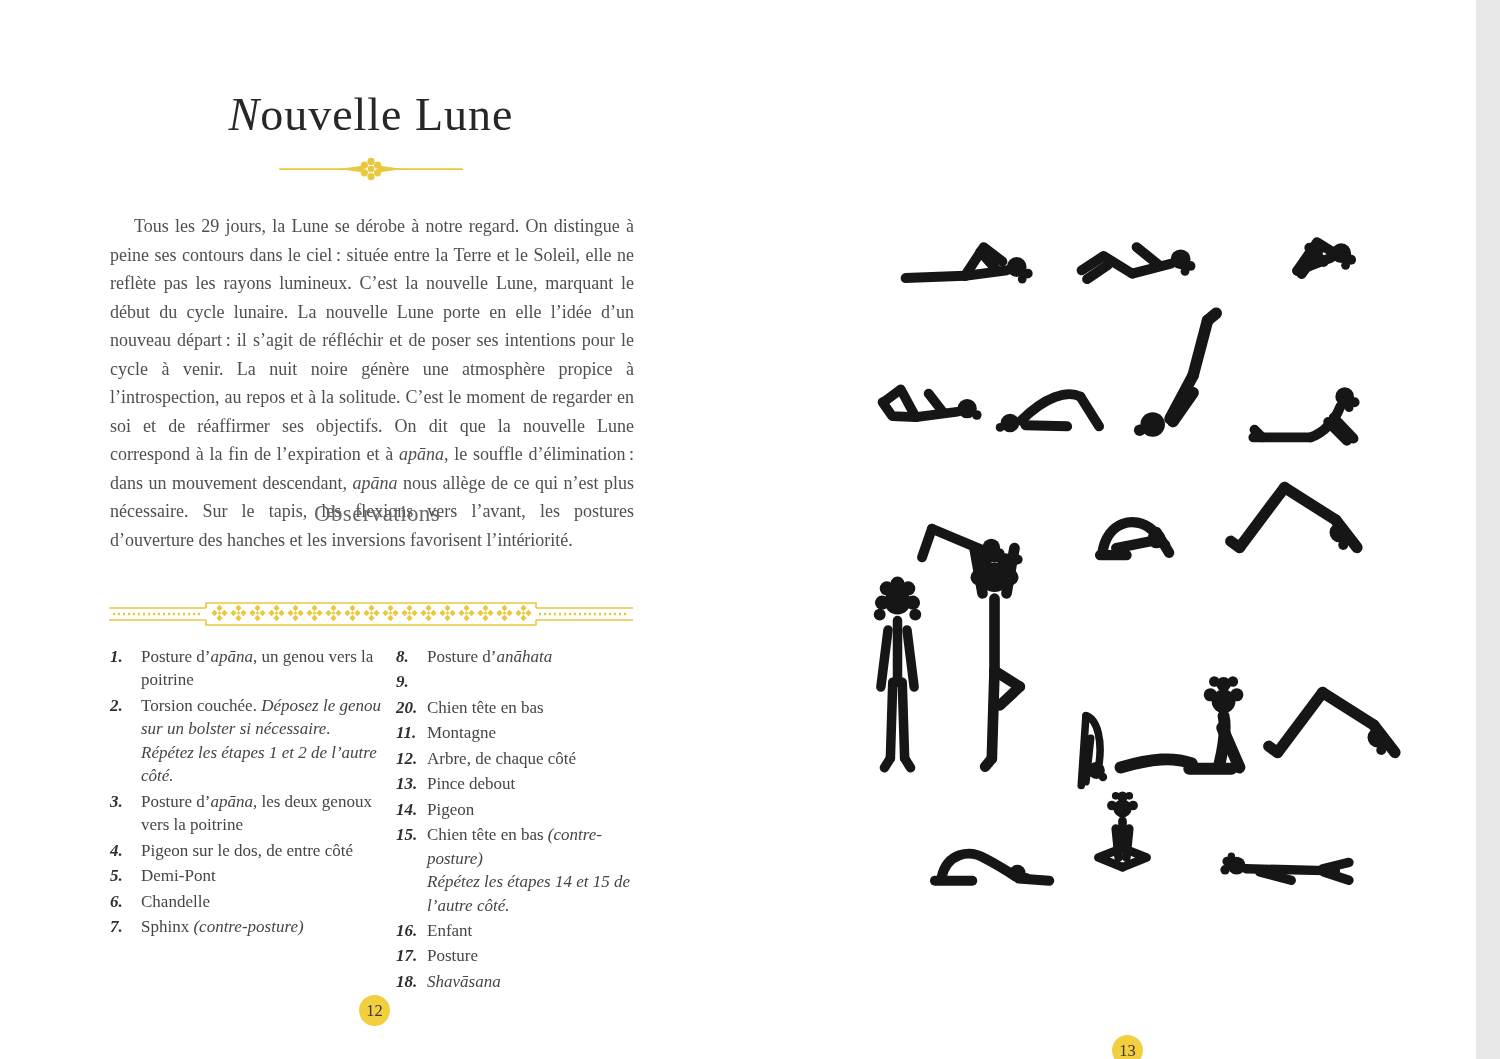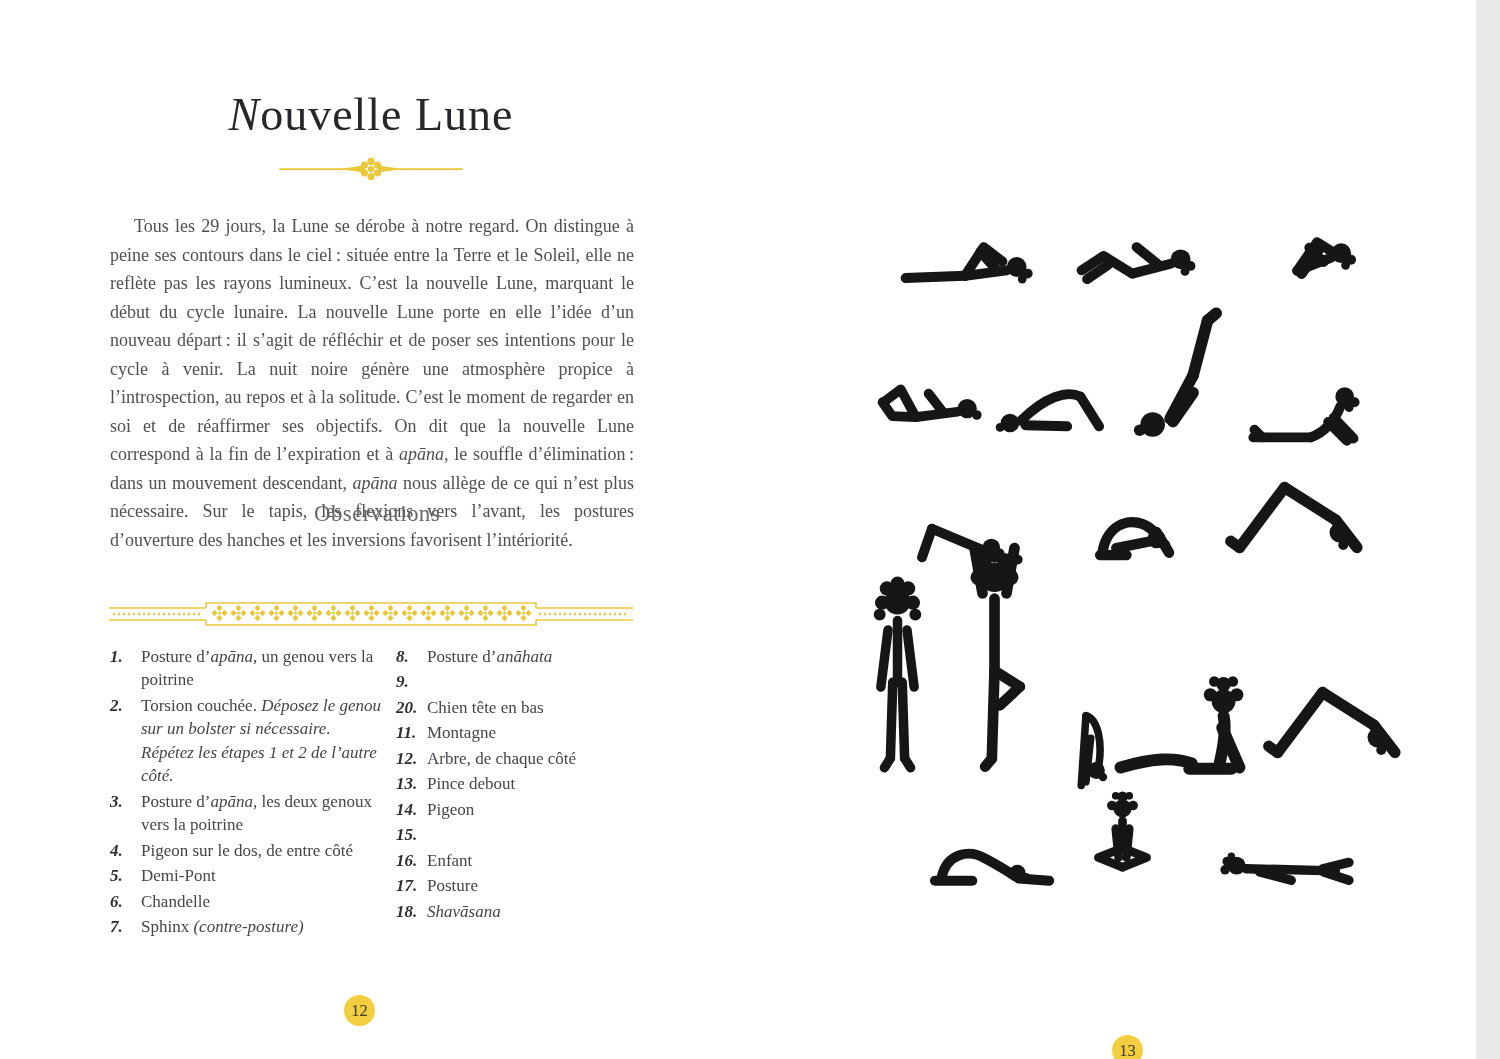--- a/index.html
+++ b/index.html
@@ -27,21 +27,21 @@
   .col-1{width:276px;}
   .col-2{width:246px;}
   .li{display:flex;align-items:flex-start;margin:0 0 2px 0;}
   .num{flex:0 0 31px;font-style:italic;font-weight:700;font-size:17px;color:#2e2f33;line-height:1.38;}
   .txt{flex:1;font-size:17px;color:#44454a;line-height:1.38;white-space:pre-line;}
 
   
   .badge{position:absolute;width:31px;height:31px;border-radius:50%;background:#F2CF3F;
          display:flex;align-items:center;justify-content:center;
          font-size:16.5px;color:#3a3a30;}
-  #badge-12{left:344px;top:995px;}
+  #badge-12{left:359px;top:995px;}
   #badge-13{left:362px;top:1035px;}
 
   
   .fig{position:absolute;}
   .fig svg{width:100%;height:100%;display:block;}
   .fig-st{fill:none;stroke:#161616;stroke-width:9;stroke-linecap:round;stroke-linejoin:round;}
   .fig-st2{fill:none;stroke:#161616;stroke-width:8;stroke-linecap:round;stroke-linejoin:round;}
   .fig-f{fill:#161616;stroke:none;}
   .s1{left:130px;top:190px;width:170px;height:110px;}
   .s2{left:295px;top:190px;width:170px;height:110px;}
@@ -178,20 +178,22 @@
           <div class="li">
             <span class="num">13.</span>
             <div class="txt"><span>Pince debout</span></div>
           </div>
           <div class="li">
             <span class="num">14.</span>
             <div class="txt"><span>Pigeon</span></div>
           </div>
           <div class="li">
             <span class="num">15.</span>
+            <div class="txt"><span>Chien tête en bas </span><span class="it">(contre-posture)
+Répétez les étapes 14 et 15 de l’autre côté.</span></div>
           </div>
           <div class="li">
             <span class="num">16.</span>
             <div class="txt"><span>Enfant</span></div>
           </div>
           <div class="li">
             <span class="num">17.</span>
             <div class="txt"><span>Posture</span></div>
           </div>
           <div class="li">

